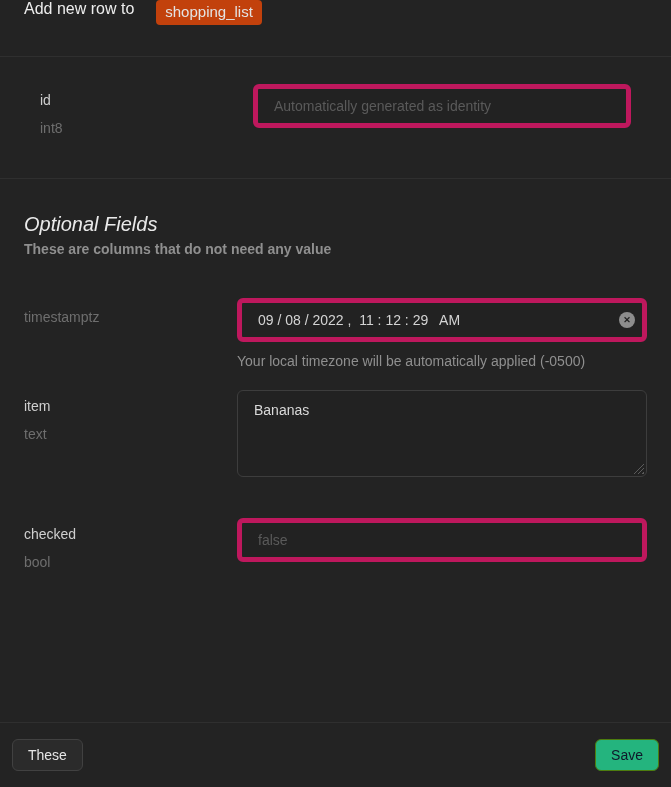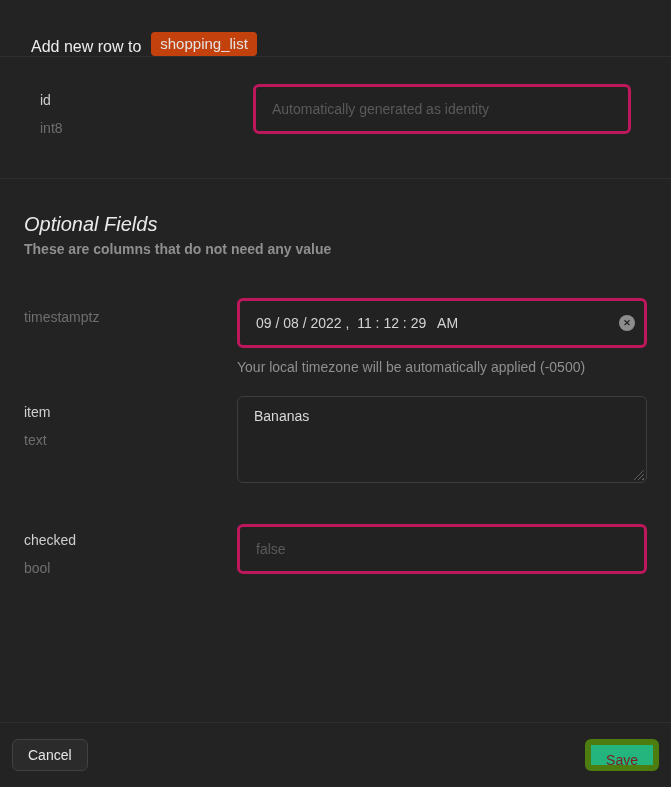--- a/index.html
+++ b/index.html
@@ -9,23 +9,24 @@
     background: #232323;
     font-family: "Liberation Sans", sans-serif;
     color: #d4d4d4;
     overflow: hidden;
   }
 
   
   .panel-header {
     height: 57px;
     display: flex;
-    align-items: flex-end;
-    padding: 0 31px;
+    align-items: flex-start;
+    padding: 0 24px;
     border-bottom: 1px solid #2f2f2f;
+    gap: 12px;
   }
   .panel-title { font-size: 16px; color: #ededed; }
   .table-badge {
     margin-left: 10px;
     background: #c2410c;
     color: #e3e3e3;
     font-size: 15px;
     padding: 4px 9px;
     border-radius: 4px;
     line-height: 1.1;
@@ -45,23 +46,23 @@
     padding-top: 8px;
   }
   .field-label-type {
     font-size: 14px;
     color: #6e6e6e;
     line-height: 17px;
     margin-top: 11px;
   }
   .text-input {
     width: 100%;
-    height: 50px;
+    height: 44px;
     background: #222222;
-    border: 3px solid #be185d;
+    border: 5px solid #be185d;
     border-radius: 6px;
     padding: 0 16px;
     font-family: "Liberation Sans", sans-serif;
     font-size: 14px;
     color: #d4d4d4;
     outline: none;
   }
   .text-input::placeholder { color: #5a5a5a; opacity: 1; }
 
   
@@ -151,22 +152,22 @@
     cursor: pointer;
     line-height: 30px;
   }
   .btn-cancel {
     background: #2b2b2b;
     border: 1px solid #414141;
     color: #e6e6e6;
   }
   .btn-save {
     background: #24b47e;
-    border: 6px solid #4d7c0f;
-    color: #7f1d1d;
+    border: 1px solid #4d7c0f;
+    color: #0f172a;
   }
 </style>
 </head>
 <body>
 
 <div class="panel-header">
   <span class="panel-title">Add new row to</span>
   <span class="table-badge">shopping_list</span>
 </div>
 
@@ -217,15 +218,15 @@
       <div class="field-label-name">checked</div>
       <div class="field-label-type">bool</div>
     </div>
     <div class="input-wrap">
       <input class="text-input" type="text" placeholder="false" style="">
     </div>
   </div>
 </div>
 
 <div class="panel-footer">
-  <button class="btn btn-cancel">Cancel</button>
+  <button class="btn btn-cancel">These</button>
   <button class="btn btn-save">Save</button>
 </div>
 
 </body></html>

